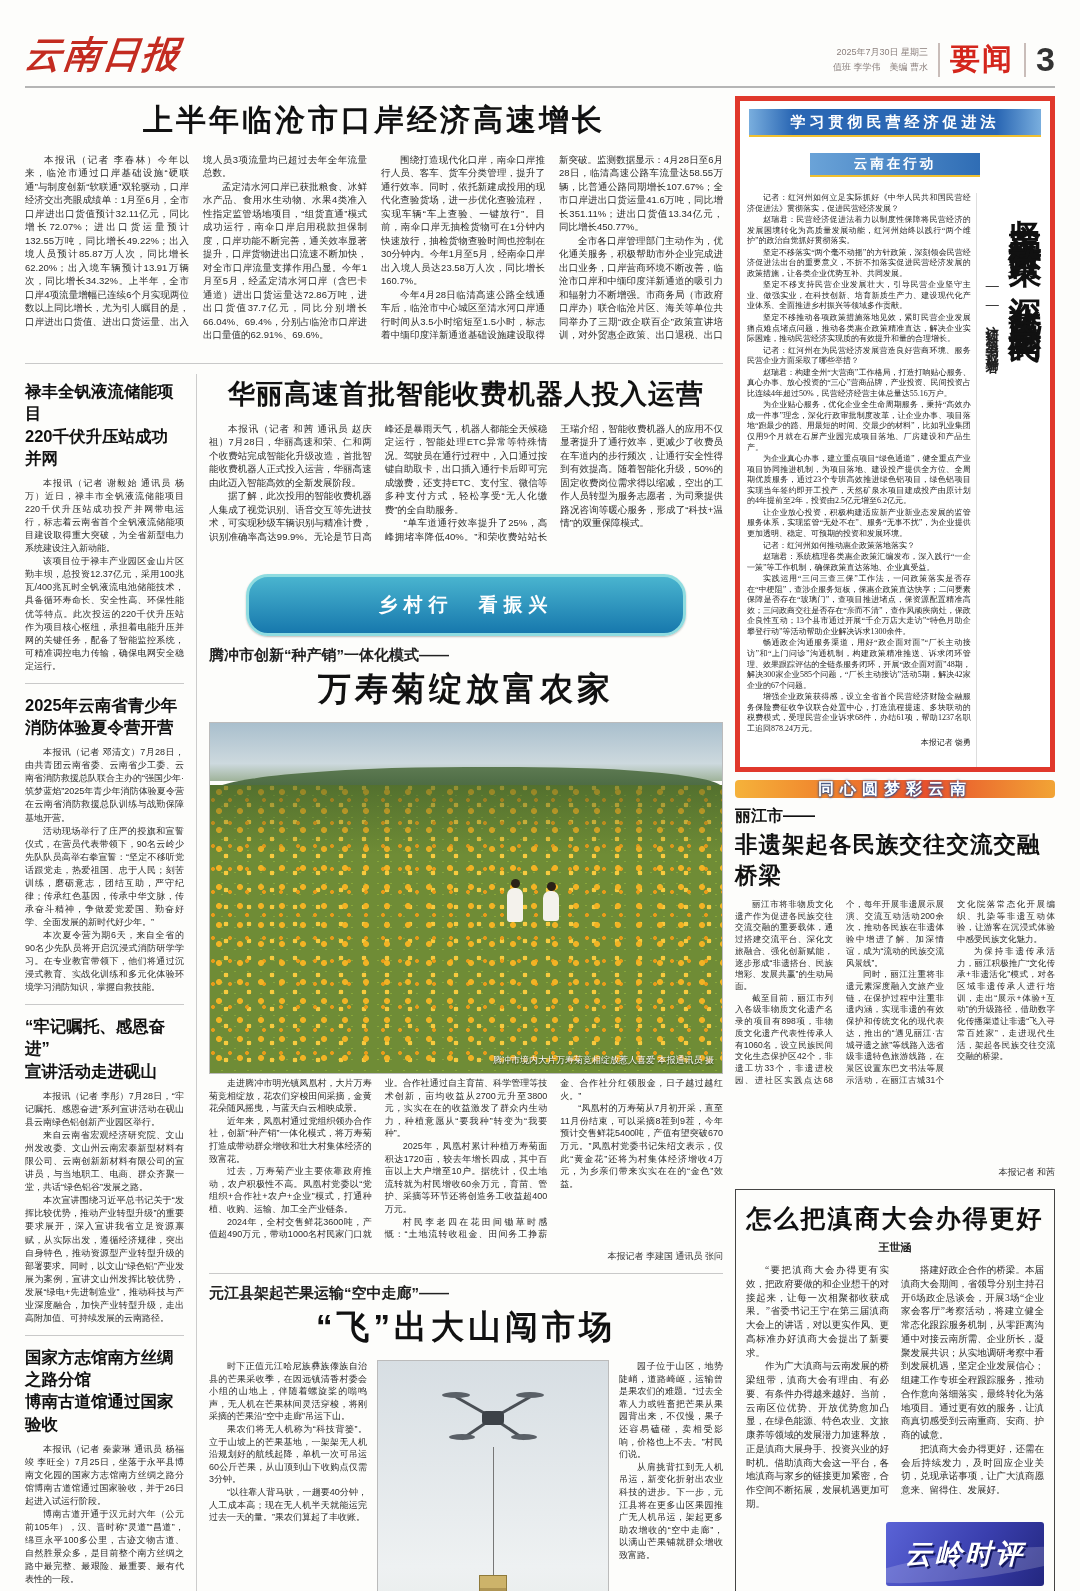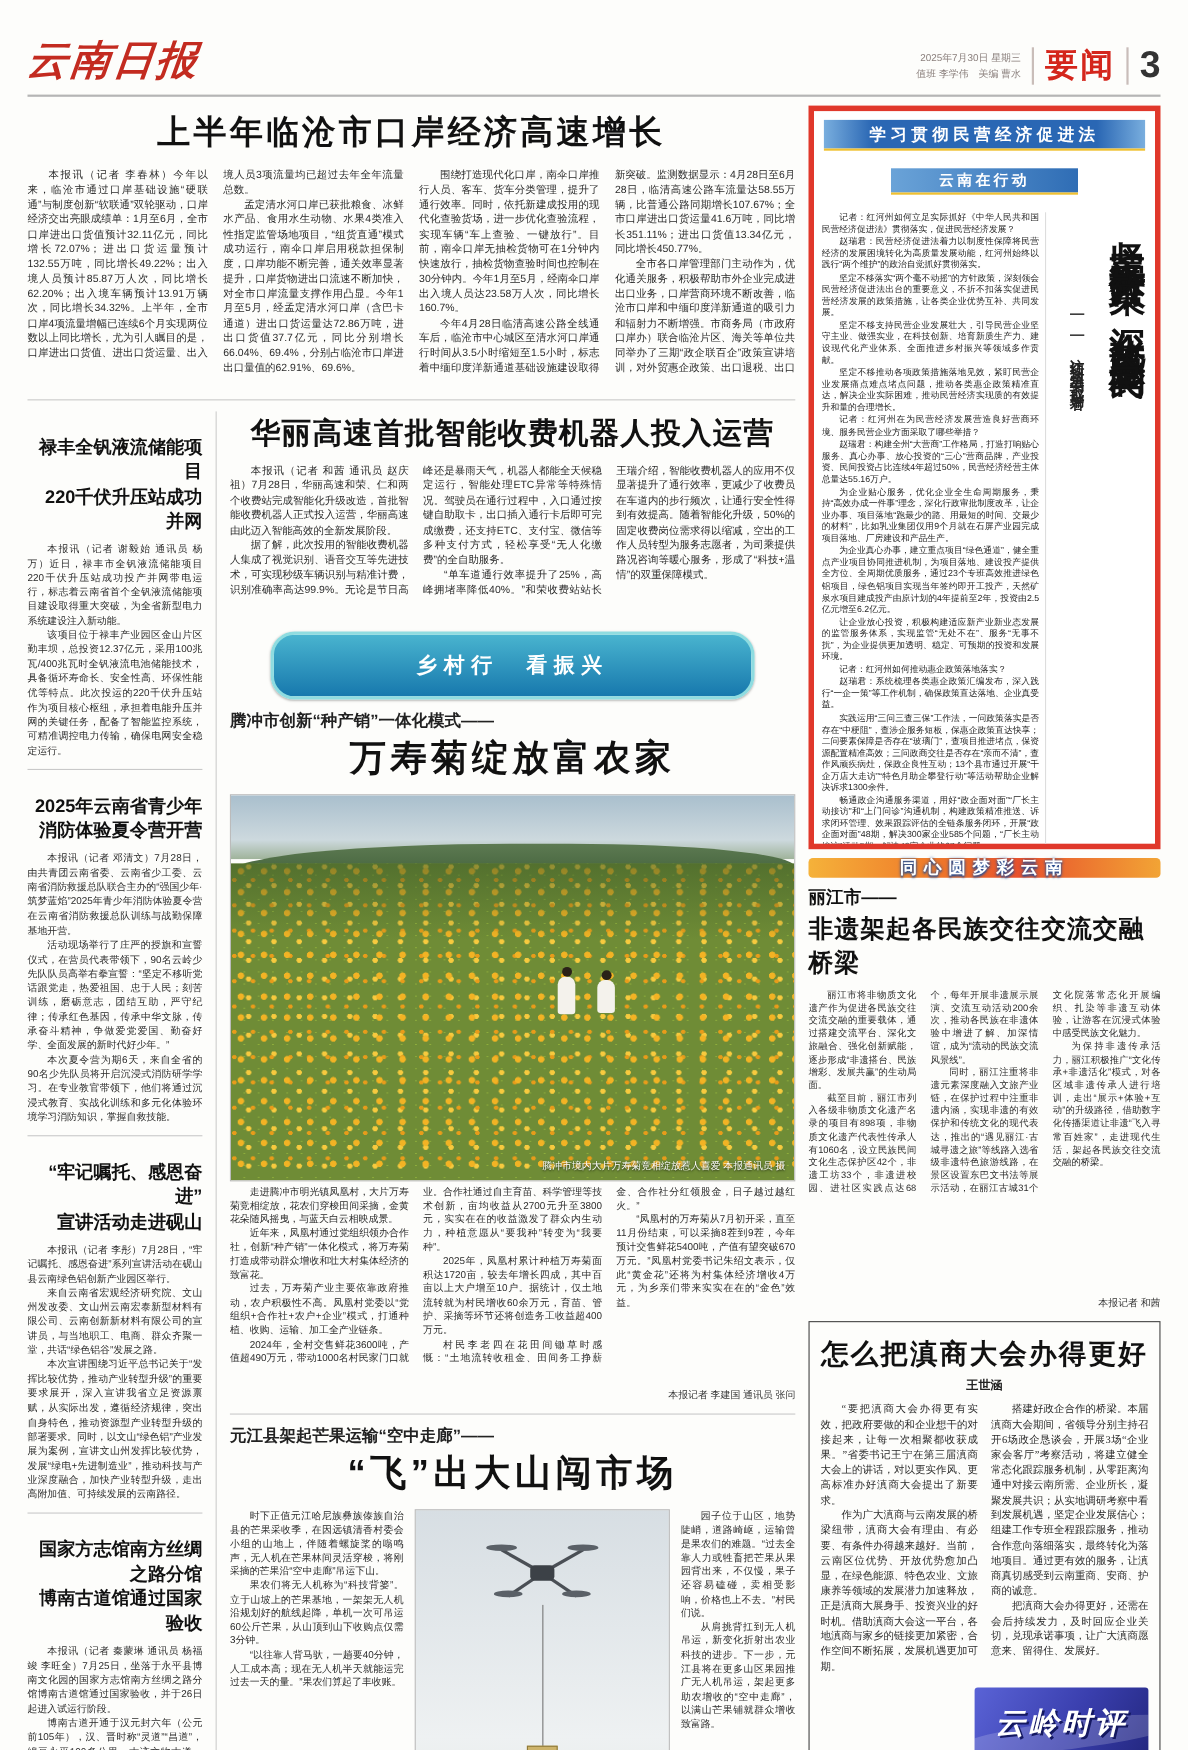--- a/index.html
+++ b/index.html
@@ -30,21 +30,21 @@
   .cols3 { column-count:3; column-gap:13px; overflow:hidden; }
   .cols2 { column-count:2; column-gap:12px; overflow:hidden; }
   .bt p { font-size:9.5px; line-height:1.42; text-align:justify; text-indent:2em; color:#2b2b2b; }
   .bt-s p { font-size:9px; line-height:1.4; }
   .hr { border-top:1px solid #c9c9c9; margin:10px 0; }
 
   .row2 { display:flex; gap:12px; margin-top:2px; }
   .leftcol { width:172px; border-right:1px solid #ccc; padding-right:12px; }
   .midcol { flex:1; }
 
-  .s-title { font-size:16.5px; font-weight:900; text-align:right; line-height:1.35; color:#111; margin:22px 0 8px; }
+  .s-title { font-size:16.5px; font-weight:900; text-align:left; line-height:1.35; color:#111; margin:6px 0 8px; }
   .s-art { margin-bottom:10px; }
   .s-art .bt p { font-size:9px; line-height:1.45; }
 
   .m-h1 { text-align:center; font-size:27px; font-weight:900; letter-spacing:1px; margin:2px 0 10px; color:#111; }
   .huali-body { height:138px; }
 
   .pill-banner { width:440px; margin:14px auto 10px; background:linear-gradient(180deg,#49b4cf,#1778ad); border:3px solid #8fdce0; border-radius:22px; color:#fff; text-align:center; font-size:19px; font-weight:bold; letter-spacing:6px; padding:15px 0; box-shadow:0 1px 2px rgba(0,0,0,.25); }
 
   .kicker { font-size:15px; font-weight:bold; color:#222; margin:6px 0 2px; }
   .big-h { text-align:center; font-size:33px; font-weight:900; letter-spacing:4px; margin:2px 0 10px; color:#111; }
@@ -58,36 +58,36 @@
       radial-gradient(circle 3.2px at 9px 7px, #f2b324 85%, rgba(0,0,0,0)),
       radial-gradient(circle 2.2px at 3px 15px, #e89c1a 85%, rgba(0,0,0,0)),
       radial-gradient(circle 2.6px at 16px 3px, #f7ca3e 85%, rgba(0,0,0,0)),
       radial-gradient(circle 1.8px at 12px 12px, #8fae3c 85%, rgba(0,0,0,0));
     background-size:21px 19px,17px 23px,23px 17px,13px 11px; }
   .p1-shade { position:absolute; top:62px; left:0; right:0; height:70px; background:linear-gradient(180deg,rgba(60,90,40,.55),rgba(60,90,40,0)); }
   .figure { position:absolute; width:16px; height:34px; background:#f4f2ec; border-radius:7px 7px 3px 3px; }
   .figure::before { content:""; position:absolute; top:-9px; left:4px; width:9px; height:9px; background:#2a2118; border-radius:50%; }
   .p1-cap { position:absolute; right:8px; bottom:6px; font-size:9px; color:#fff; text-shadow:0 1px 2px rgba(0,0,0,.8); }
   .marigold-body { height:168px; margin-top:3px; }
-  .byline-r { text-align:right; font-size:9px; color:#333; margin-top:17px; }
+  .byline-r { text-align:right; font-size:9px; color:#333; margin-top:5px; }
 
   
   .mango-row { display:flex; gap:10px; margin-top:4px; }
   .mg-c1 { width:158px; }
   .mg-c3 { width:104px; }
   .photo2 { position:relative; flex:1; height:296px; background:linear-gradient(180deg,#d7dee3,#eef1f2 70%,#e4e9e6); border:1px solid #bbb; overflow:hidden; }
   .p2-rope { position:absolute; left:50%; top:86px; width:1px; height:130px; background:#777; }
   .p2-crate { position:absolute; left:calc(50% - 14px); top:214px; width:28px; height:20px; background:#cdb36a; border:1px solid #8f7a3a; box-shadow:inset 0 -6px 0 rgba(120,95,40,.35); }
 
   
   .redbox { border:5px solid #e0382b; padding:8px 7px; height:676px; overflow:hidden; background:#fff; }
   .bluebanner { margin:0 2px 8px; }
   .bb1 { background:linear-gradient(90deg,#79aede,#2a67b4 15%,#2a67b4 85%,#79aede); color:#fff; font-weight:bold; font-size:15px; text-align:center; letter-spacing:4px; padding:4px 0 3px; border-bottom:2px solid #f0c030; }
   .bb2 { width:58%; margin:16px auto; background:linear-gradient(90deg,#6aa3d8,#2f6db5); color:#fff; font-weight:bold; font-size:13.5px; text-align:center; letter-spacing:3px; padding:2px 0; border-bottom:2px solid #f0c030; }
-  .promo-flex { display:flex; gap:19px; height:588px; }
+  .promo-flex { display:flex; gap:6px; height:588px;font-family:Liberation Serif, serif; }
   .qa { flex:1; overflow:hidden; border-right:1px solid #ddd; padding-right:5px; }
   .qa p { font-size:8px; line-height:1.32; text-align:justify; text-indent:2em; color:#262626; margin-bottom:1px; }
   .qa .qa-by { text-align:right; text-indent:0; margin-top:4px; }
   .vert { writing-mode:vertical-rl; text-orientation:upright; }
   .v-by { font-size:13px; font-weight:bold; letter-spacing:4px; color:#222; align-self:center; height:420px; }
   .v-h { font-size:33px; font-weight:900; letter-spacing:5px; color:#111; line-height:1.1; }
 
   .unity { margin:8px 0; height:18px; border-radius:4px; background:linear-gradient(90deg,#f5b23a,#ef7a2a 35%,#e8512c 60%,#f2a435); display:flex; align-items:center; justify-content:center; font-size:16px; font-weight:900; letter-spacing:6px; color:#fff; text-shadow:0 0 3px #1d4f9c, 0 1px 2px #1d4f9c; }
 
   

